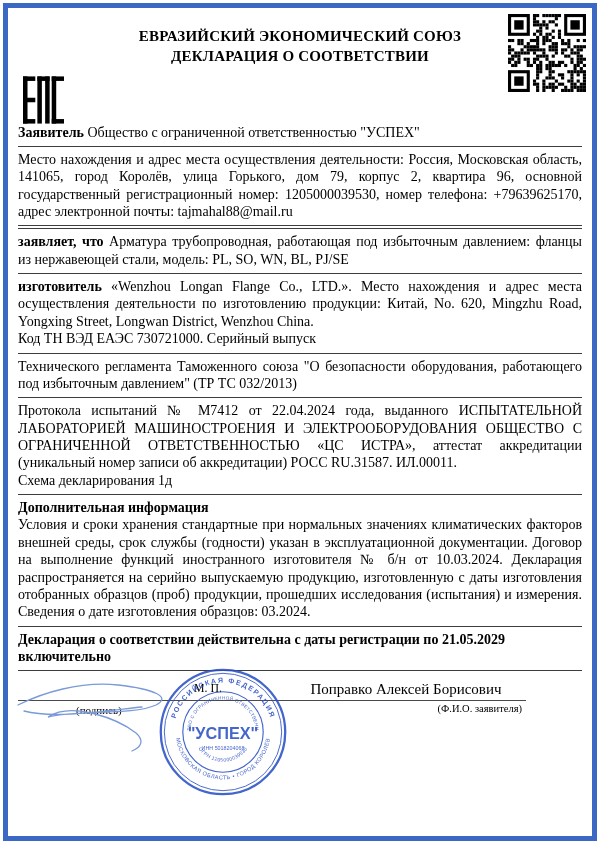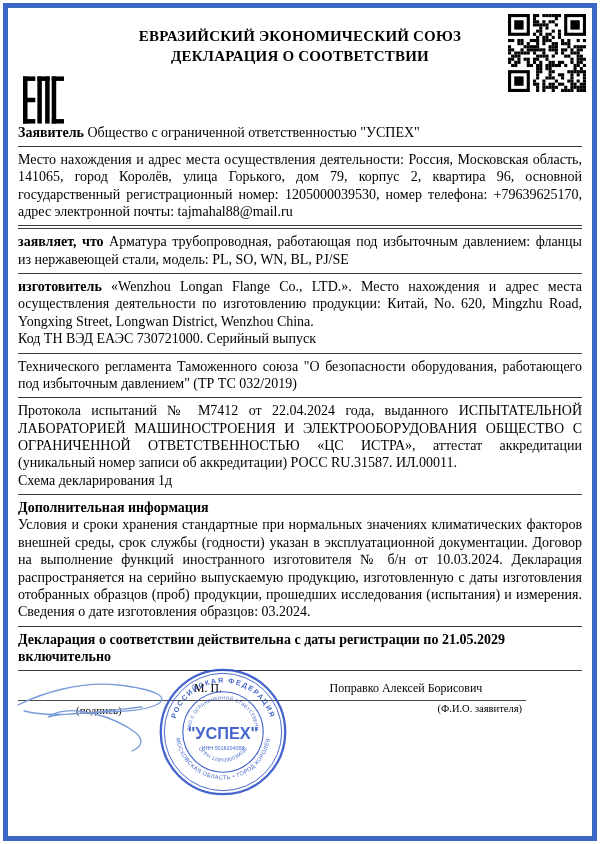--- a/index.html
+++ b/index.html
@@ -16,21 +16,21 @@
   .row{padding:2px 0 3px 0;}
   .row p{margin:0;font-size:14px;line-height:1.24;text-align:justify;}
   .row p.nj{text-align:left;}
   .b{font-weight:bold;}
   hr.rule{border:0;border-top:1px solid #3d3d3d;margin:2px 0;}
   
   .sig{position:relative;height:72px;margin-top:0;}
   .sigline{position:absolute;left:0;top:27px;width:508px;border-top:1px solid #4a4a4a;}
   .mp{position:absolute;left:176px;top:8px;font-size:11.8px;}
   .sign-caption{position:absolute;left:58px;top:31px;font-size:11px;}
-  .fio{position:absolute;left:272px;top:8px;width:232px;text-align:center;font-size:12px;}
+  .fio{position:absolute;left:272px;top:8px;width:232px;text-align:center;font-size:15px;}
   .fio-caption{position:absolute;left:272px;top:30px;width:232px;text-align:right;font-size:10.5px;}
   .stamp{position:absolute;left:138px;top:-8px;width:134px;height:134px;z-index:2;opacity:.88;}
   .autograph{position:absolute;left:-4px;top:-6px;z-index:1;}
   .reg{margin-top:10px;}
   .reg p{margin:0 0 17px 0;font-weight:bold;font-size:12.2px;text-align:left;}
 </style>
 </head>
 <body>
 
 <div class="frame"></div>
@@ -322,21 +322,21 @@
     </div>
     <hr class="rule">
 
     <div class="row">
       <p><span class="b">изготовитель</span> <span>«Wenzhou Longan Flange Co., LTD.». Место нахождения и адрес места осуществления деятельности по изготовлению продукции: Китай, No. 620, Mingzhu Road, Yongxing Street, Longwan District, Wenzhou China.</span></p>
       <p class="nj">Код ТН ВЭД ЕАЭС 730721000. Серийный выпуск</p>
     </div>
     <hr class="rule">
 
     <div class="row">
-      <p>Технического регламента Таможенного союза "О безопасности оборудования, работающего под избыточным давлением" (ТР ТС 032/2019)</p>
+      <p>Технического регламента Таможенного союза "О безопасности оборудования, работающего под избыточным давлением" (ТР ТС 032/2013)</p>
     </div>
     <hr class="rule">
 
     <div class="row">
       <p>Протокола испытаний № М7412 от 22.04.2024 года, выданного ИСПЫТАТЕЛЬНОЙ ЛАБОРАТОРИЕЙ МАШИНОСТРОЕНИЯ И ЭЛЕКТРООБОРУДОВАНИЯ ОБЩЕСТВО С ОГРАНИЧЕННОЙ ОТВЕТСТВЕННОСТЬЮ «ЦС ИСТРА», аттестат аккредитации (уникальный номер записи об аккредитации) РОСС RU.31587. ИЛ.00011.</p>
       <p class="nj">Схема декларирования 1д</p>
     </div>
     <hr class="rule">
 
     <div class="row">

